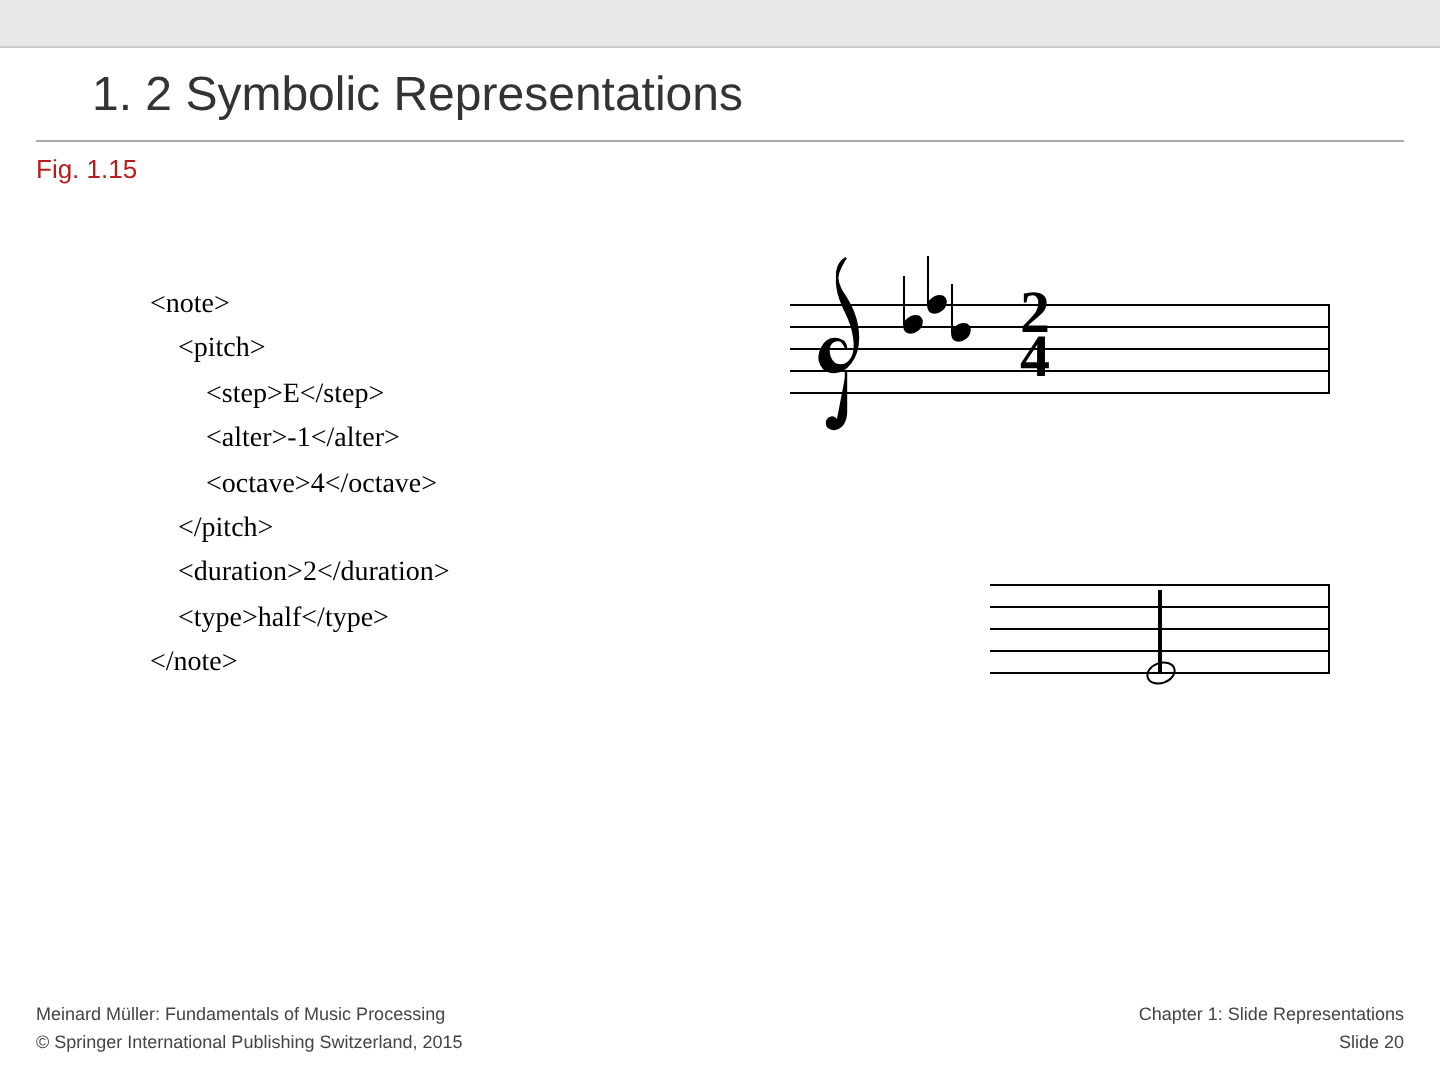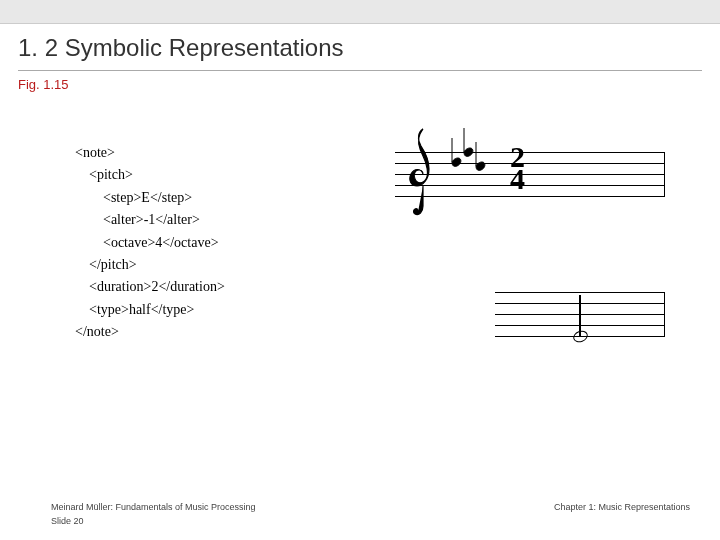--- a/index.html
+++ b/index.html
@@ -11,20 +11,21 @@
     position: relative;
     overflow: hidden;
   }
   .top-bar {
     height: 24px;
     background: #e8e8e8;
     border-bottom: 1px solid #ccc;
   }
   .header {
     padding: 10px 18px 4px 18px;
+    margin-left: 28px;
   }
   .title {
     font-size: 24px;
     font-weight: 400;
     color: #333;
   }
   .divider {
     border: none;
     border-top: 1px solid #aaa;
     margin: 4px 18px 2px 18px;
@@ -126,25 +127,24 @@
     left: 6px;
     top: -36px;
     width: 1.5px;
     height: 42px;
     background: #000;
   }
   .footer {
     position: absolute;
     bottom: 0;
     left: 0;
-    right: 12px;
+    right: 0;
     padding: 0 18px 12px 18px;
     font-size: 9px;
     color: #444;
-    margin-left: 33px;
   }
   .footer-row {
     display: flex;
     justify-content: space-between;
     padding: 2px 0;
   }
 </style>
 </head>
 <body>
 
@@ -210,18 +210,19 @@
         <div class="stem"></div>
         <div class="note-head"></div>
       </div>
     </div>
   </div>
 </div>
 
 <div class="footer">
   <div class="footer-row">
     <span>Meinard Müller: Fundamentals of Music Processing</span>
-    <span>Chapter 1: Music Representations</span>
+    <span>Chapter 1: Slide Representations</span>
   </div>
   <div class="footer-row">
+    <span>© Springer International Publishing Switzerland, 2015</span>
     <span>Slide 20</span>
   </div>
 </div>
 
 </body></html>

